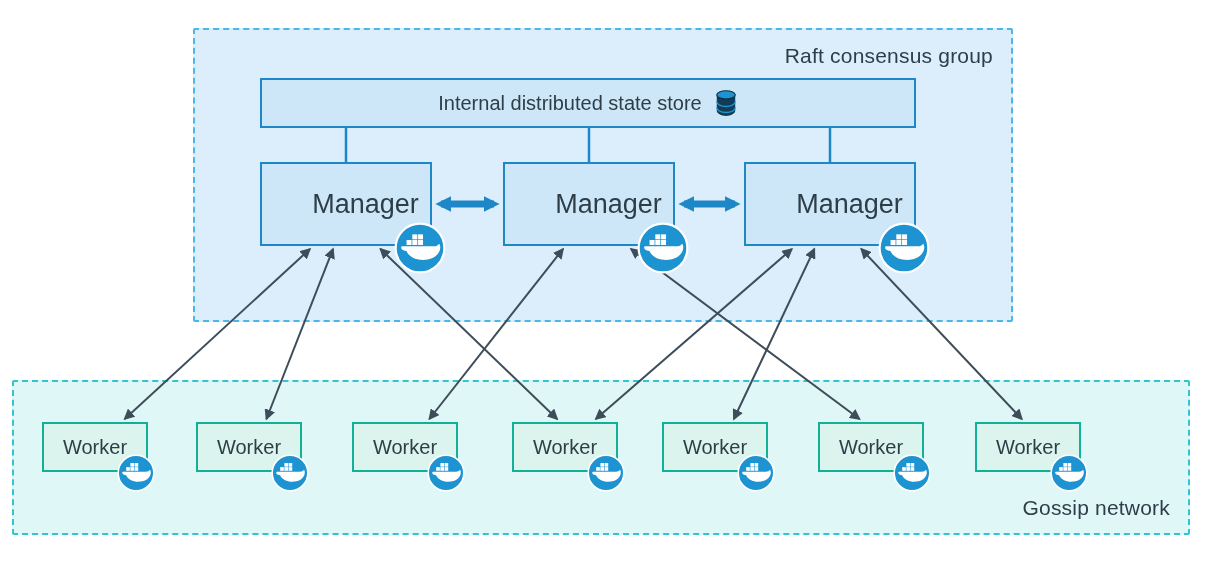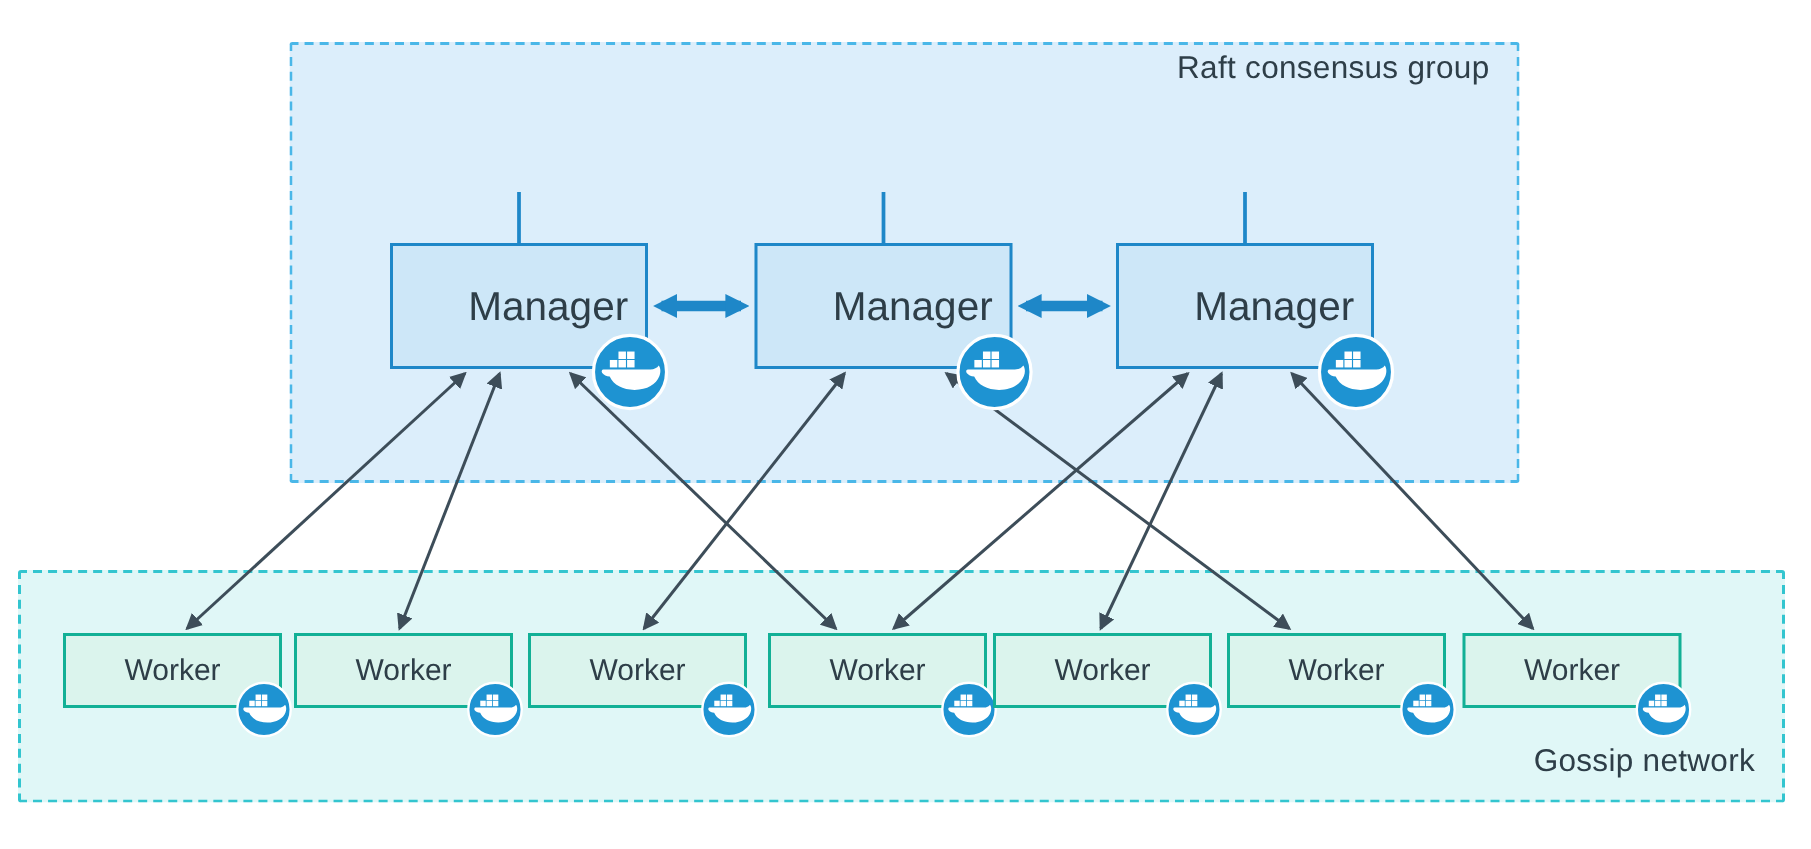--- a/index.html
+++ b/index.html
@@ -30,21 +30,21 @@
     background: var(--gossip-bg, #e0f7f7);
     border-color: var(--gossip-border, #33c5cf);
   }
   .group-label {
     position: absolute;
     font-size: 21px;
     letter-spacing: 0.2px;
     color: var(--text, #2e3e48);
     white-space: nowrap;
   }
-  .raft .group-label { top: 4px; right: 18px; margin-left: 40px; }
+  .raft .group-label { top: 14px; right: 18px; margin-left: 40px; }
   .gossip .group-label { bottom: 13px; right: 18px; }
 
   #edge-layer {
     position: absolute;
     left: 0; top: 0;
     width: 1207px; height: 566px;
     z-index: 2;
     pointer-events: none;
   }
   line.connector { stroke: var(--blue-border, #1e87c8); stroke-width: 2.5px; }
@@ -67,21 +67,21 @@
   }
   .manager {
     top: 162px; width: 172px; height: 84px;
     background: var(--blue-bg, #cde7f8);
     border: 2px solid var(--blue-border, #1e87c8);
     font-size: 27px;
     padding-left: 39px;
   }
   .m0 { left: 260px; } .m1 { left: 503px; } .m2 { left: 744px; }
   .worker {
-    top: 422px; width: 146px; height: 50px;
+    top: 422px; width: 106px; height: 50px;
     background: var(--worker-bg, #dbf4ed);
     border: 2px solid var(--worker-border, #12b096);
     font-size: 20px;
   }
   .w0 { left: 42px; }  .w1 { left: 196px; } .w2 { left: 352px; }
   .w3 { left: 512px; } .w4 { left: 662px; } .w5 { left: 818px; }
   .w6 { left: 975px; }
 
   .badge { position: absolute; z-index: 4; }
   .manager .badge { width: 52px; height: 52px; right: -16px; bottom: -30px; }
@@ -118,20 +118,29 @@
       <line x1="309.925" y1="249" x2="124.74000000000001" y2="419" class="mw" marker-start="url(#mDark)" marker-end="url(#mDark)"></line>
       <line x1="333.025" y1="249" x2="266.42" y2="419" class="mw" marker-start="url(#mDark)" marker-end="url(#mDark)"></line>
       <line x1="380.425" y1="249" x2="557.14" y2="419" class="mw" marker-start="url(#mDark)" marker-end="url(#mDark)"></line>
       <line x1="562.975" y1="249" x2="429.38" y2="419" class="mw" marker-start="url(#mDark)" marker-end="url(#mDark)"></line>
       <line x1="631" y1="249" x2="859.5" y2="419" class="mw" marker-start="url(#mDark)" marker-end="url(#mDark)"></line>
       <line x1="791.825" y1="249" x2="595.86" y2="419" class="mw" marker-start="url(#mDark)" marker-end="url(#mDark)"></line>
       <line x1="814.325" y1="249" x2="733.86" y2="419" class="mw" marker-start="url(#mDark)" marker-end="url(#mDark)"></line>
       <line x1="861.275" y1="249" x2="1021.82" y2="419" class="mw" marker-start="url(#mDark)" marker-end="url(#mDark)"></line>
     </svg>
 
+  <div class="node store">
+    <span>Internal distributed state store</span>
+    <svg class="db-icon" viewBox="0 0 26 30" aria-hidden="true">
+      <path d="M3 6 V23.5 C3 26.5 7.5 29 13 29 C18.5 29 23 26.5 23 23.5 V6 Z" fill="#123c55"></path>
+      <path d="M3 13.5 C3 16.5 7.5 18.8 13 18.8 C18.5 18.8 23 16.5 23 13.5" fill="none" stroke="#1e93d2" stroke-width="1.4"></path>
+      <path d="M3 20 C3 23 7.5 25.3 13 25.3 C18.5 25.3 23 23 23 20" fill="none" stroke="#1e93d2" stroke-width="1.4"></path>
+      <ellipse cx="13" cy="6.2" rx="10" ry="4.4" fill="#1e93d2" stroke="#0c2d40" stroke-width="1.2"></ellipse>
+    </svg>
+  </div>
 
   <div class="node manager m0">
     <span>Manager</span>
     <svg class="badge" viewBox="0 0 48 48" aria-hidden="true">
         <use href="#docker-whale" xlink:href="#docker-whale"></use>
       </svg>
   </div>
   <div class="node manager m1">
     <span>Manager</span>
     <svg class="badge" viewBox="0 0 48 48" aria-hidden="true">

